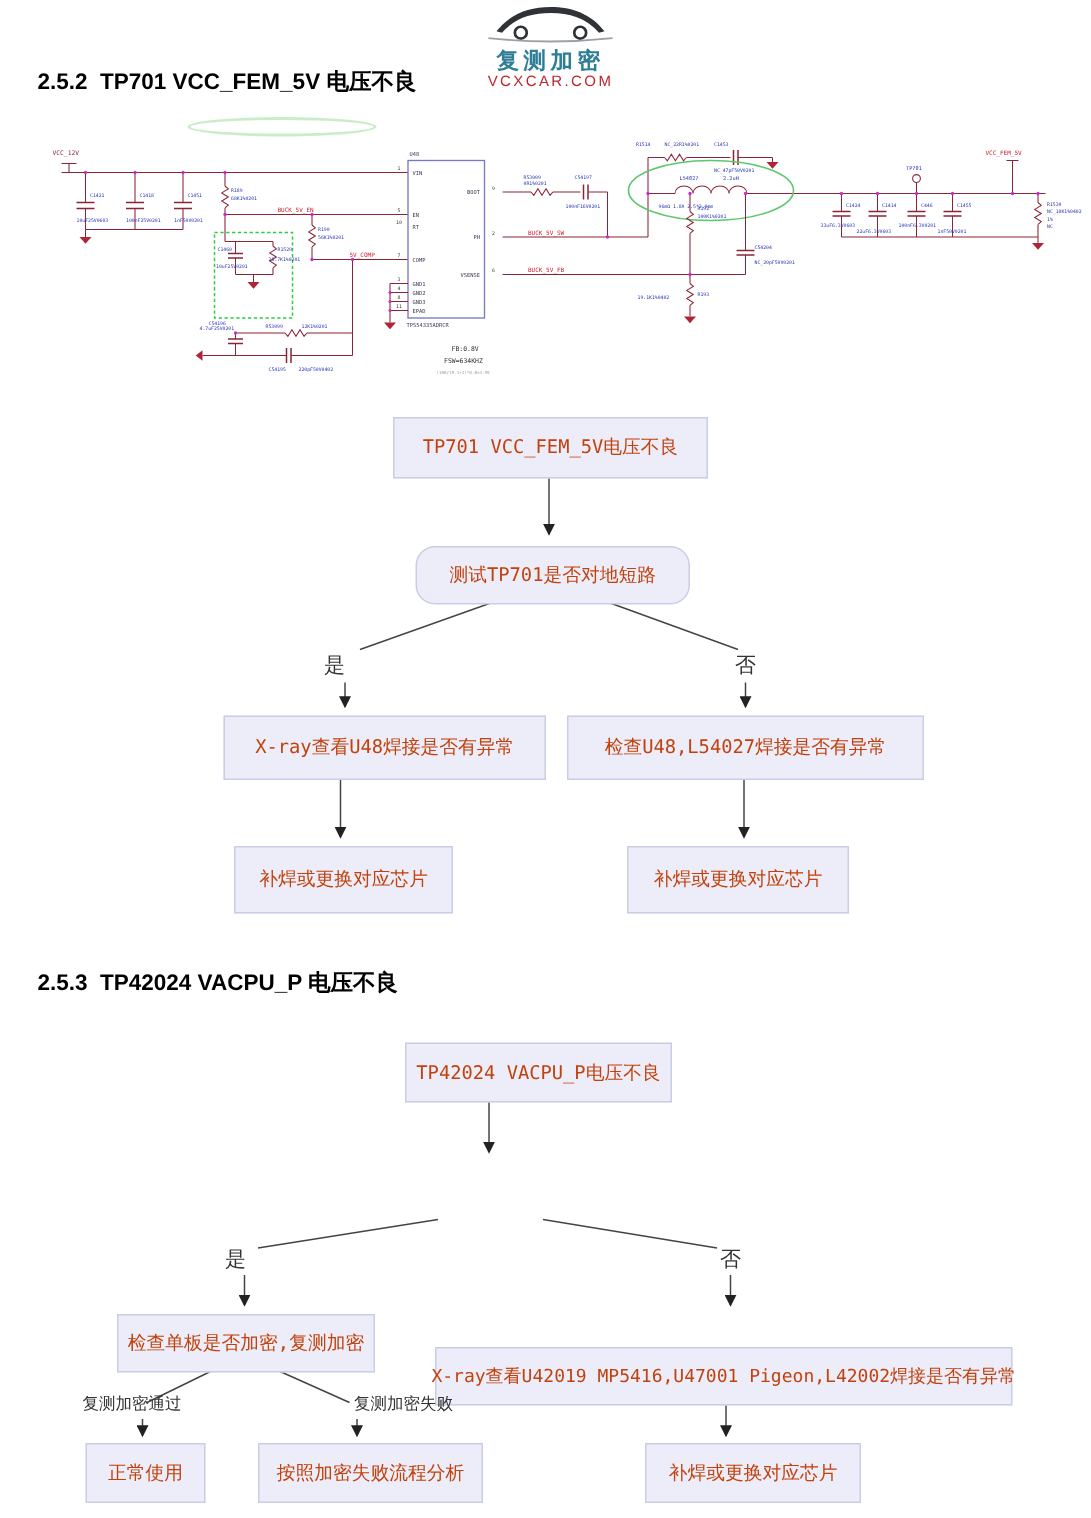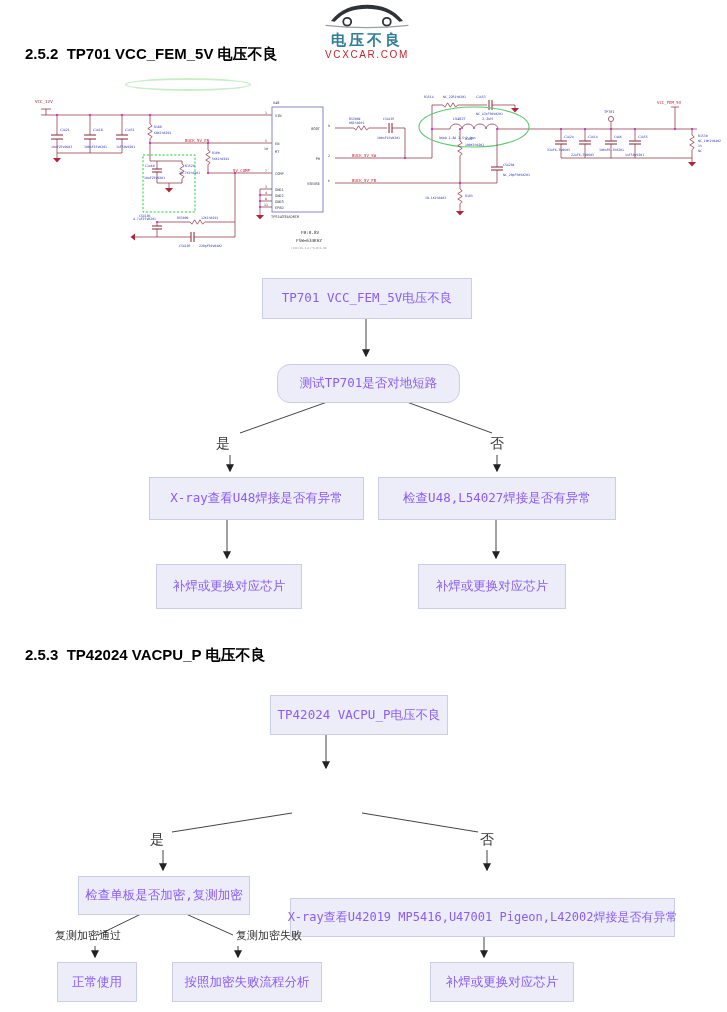--- a/index.html
+++ b/index.html
@@ -31,39 +31,39 @@
   .pnum{fill:#333;font-size:3.2px;text-anchor:middle;font-family:"DejaVu Sans Mono", monospace;}
   .pname{fill:#3a3a55;font-size:3.6px;font-family:"DejaVu Sans Mono", monospace;}
   .pnameR{fill:#3a3a55;font-size:3.6px;text-anchor:end;font-family:"DejaVu Sans Mono", monospace;}
   .note{fill:#333;font-size:4.3px;font-family:"DejaVu Sans Mono", monospace;}
   .tiny{fill:#999;font-size:2.8px;font-family:"DejaVu Sans Mono", monospace;}
   .dot{fill:#c92ac9;stroke:none;}
   .gndfill{fill:#b02437;stroke:none;}
   
   .fbox{position:absolute;background:#ecedf8;border:1px solid #c9cde6;display:flex;
         align-items:center;justify-content:center;text-align:center;font-size:12.5px;
-        color:#8b5cf6;font-family:"DejaVu Sans Mono", monospace;white-space:nowrap;}
+        color:#c2410c;font-family:"DejaVu Sans Mono", monospace;white-space:nowrap;}
   .blabel{position:absolute;font-size:14px;color:#333;font-family:"DejaVu Sans Mono", monospace;}
   .slabel{position:absolute;font-size:11px;color:#333;font-family:"DejaVu Sans Mono", monospace;}
   #connectors{position:absolute;left:0;top:0;pointer-events:none;}
   .cline{stroke:#444;stroke-width:1;fill:none;}
 </style>
 </head>
 <body>
 
 <div class="page">
 
   <div class="logo">
     <svg width="100" height="27" viewBox="0 0 100 30">
       <path d="M10,21 C20,8 34,3 50,3 C66,3 80,8 90,21 L86,22 C76,11 64,7.5 50,7.5 C36,7.5 24,11 14,22 Z" fill="#2f3337"></path>
       <circle cx="28" cy="22" r="4.4" fill="none" stroke="#2f3337" stroke-width="2"></circle>
       <circle cx="72" cy="22" r="4.4" fill="none" stroke="#2f3337" stroke-width="2"></circle>
       <path d="M4,26 Q50,31 96,26" fill="none" stroke="#9aa0a6" stroke-width="1.4"></path>
     </svg>
-    <div class="brand">电压不良</div>
+    <div class="brand">复测加密</div>
     <div class="site">VCXCAR.COM</div>
   </div>
 
   <div id="h1" class="heading">2.5.2  TP701 VCC_FEM_5V 电压不良</div>
   <div id="h2" class="heading">2.5.3  TP42024 VACPU_P 电压不良</div>
 
   <div class="green-mark"></div>
 
   <svg id="schematic" viewBox="0 0 700 178">
     <defs>

